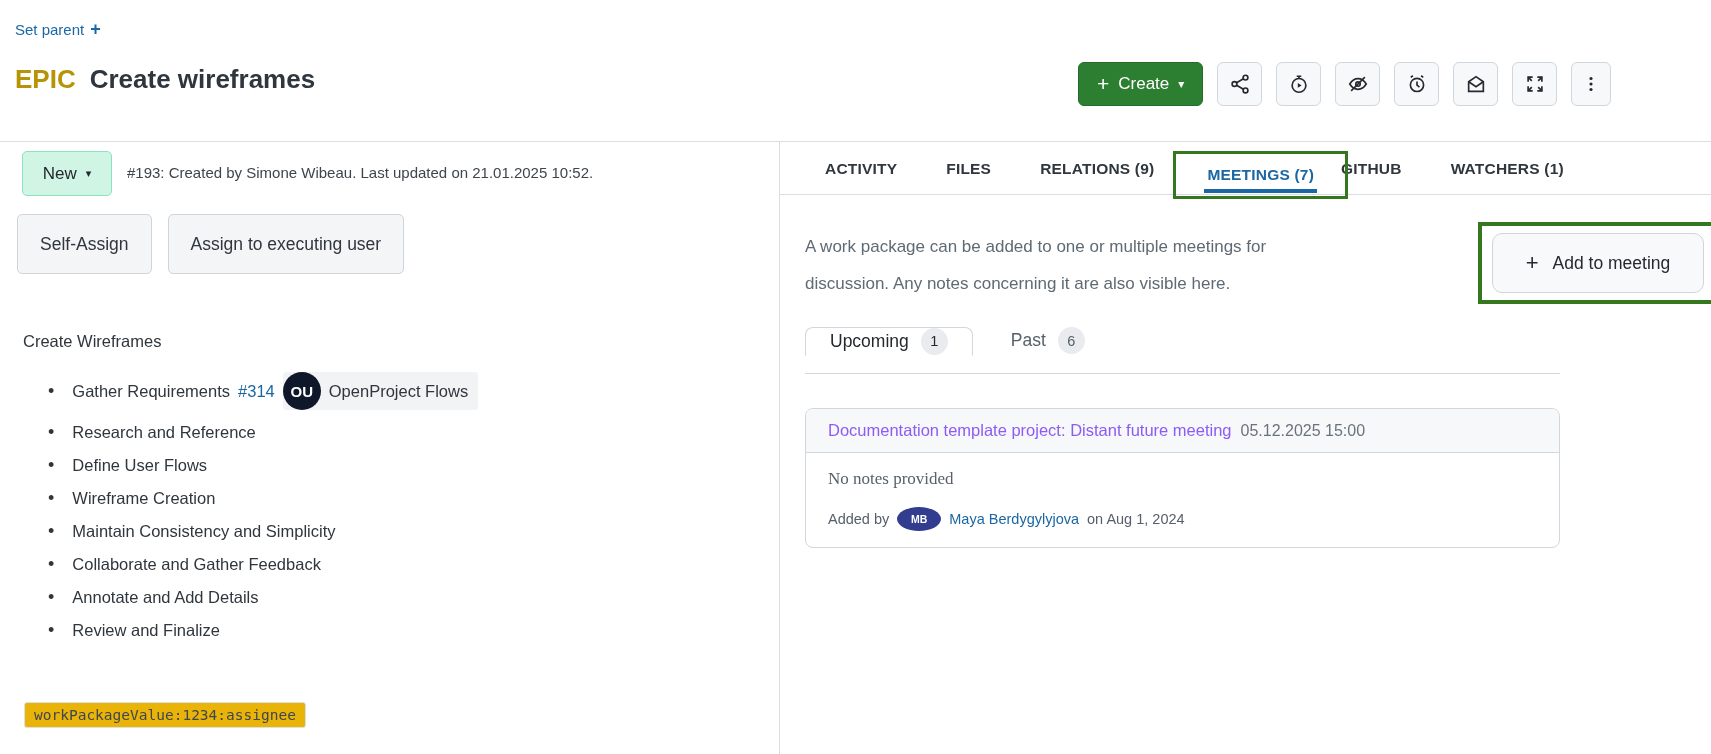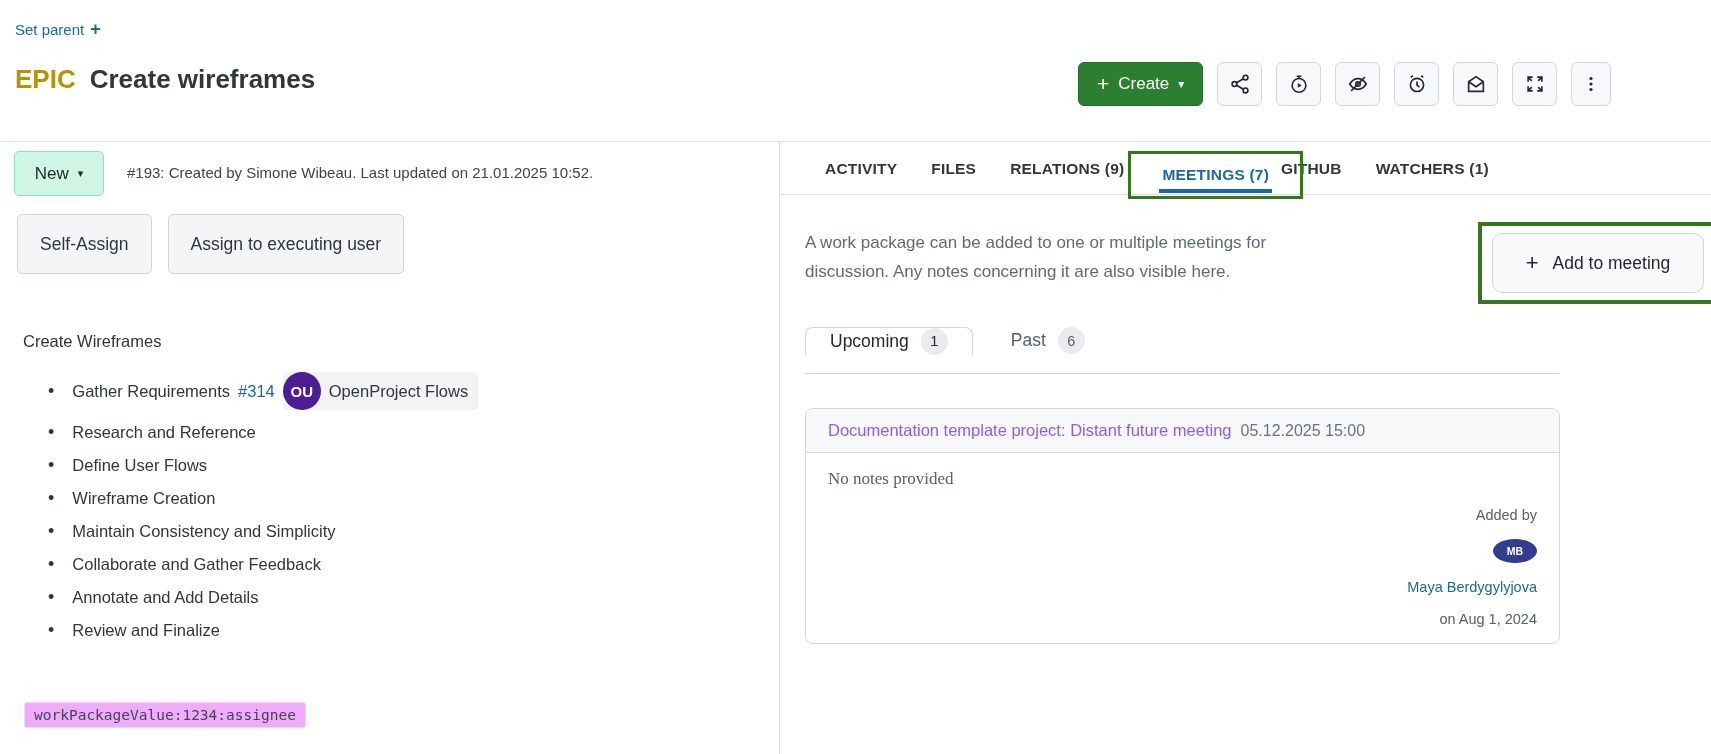--- a/index.html
+++ b/index.html
@@ -22,54 +22,54 @@
   .create-btn .caret { font-size:12px; }
   .icon-btn { width:45px; height:44px; background:#f6f8fa; border:1px solid #d0d7de; border-radius:6px;
     display:flex; align-items:center; justify-content:center; color:#24292f; cursor:pointer; }
   .icon-btn.narrow { width:40px; }
   .icon-btn svg { width:22px; height:22px; }
 
   .h-divider { left:0; top:141px; width:1711px; height:1px; background:#d8dee4; }
   .v-divider { left:779px; top:141px; width:1px; height:613px; background:#d8dee4; }
 
   
-  .status-btn { left:14px; top:151px; width:90px; height:45px; background:#d1f5e4; border:1px solid #8be2c0;
+  .status-btn { left:22px; top:151px; width:90px; height:45px; background:#d1f5e4; border:1px solid #8be2c0;
     border-radius:5px; display:flex; align-items:center; justify-content:center; gap:9px;
     font-size:17px; color:#24292f; cursor:pointer; }
   .status-btn .caret { font-size:11px; }
   .meta-text { left:127px; top:164px; font-size:15px; color:#3e454c; }
 
   .assign-row { left:17px; top:214px; display:flex; gap:16px; }
   .gray-btn { height:60px; padding:0 22px; background:#f4f5f7; border:1px solid #d0d5da; border-radius:5px;
     font-size:17.5px; color:#2f363d; display:flex; align-items:center; cursor:pointer; }
 
   .desc-heading { left:23px; top:332px; font-size:16.5px; color:#2f363d; }
   .desc-list { left:48px; top:372px; list-style:none; }
   .desc-list li { font-size:16.5px; color:#2f363d; margin-bottom:11px; display:flex; align-items:center; gap:8px; min-height:22px; }
   .desc-list li::before { content:"•"; font-size:18px; margin-right:10px; color:#2f363d; }
   .wp-link { color:#1a67a3; cursor:pointer; }
   .mention-chip { display:inline-flex; align-items:center; gap:8px; background:#f2f3f4; border-radius:3px; padding-right:10px; cursor:pointer; }
-  .avatar-ou { width:38px; height:38px; border-radius:50%; background:#4c1d95; color:#fff; font-size:15px; font-weight:700;
+  .avatar-ou { width:38px; height:38px; border-radius:50%; background:#0f172a; color:#fff; font-size:15px; font-weight:700;
     display:flex; align-items:center; justify-content:center; }
   .mention-name { font-size:16.5px; color:#2f363d; }
 
   .code-chip { left:24px; top:702px; font-family:"DejaVu Sans Mono","Liberation Mono",monospace; font-size:14.5px;
-    color:#3f4750; background:#f0abfc; border:1px solid #dde1e6; border-radius:3px; padding:4px 9px; }
+    color:#3f4750; background:#eab308; border:1px solid #dde1e6; border-radius:3px; padding:4px 9px; }
 
   
   .tabbar { left:779px; top:143px; width:932px; height:52px; border-bottom:1px solid #d8dee4;
-    display:flex; align-items:center; gap:34px; padding-left:46px; }
+    display:flex; align-items:center; gap:49px; padding-left:46px; }
   .tab { font-size:15.5px; font-weight:700; color:#2f363d; letter-spacing:.2px; cursor:pointer; white-space:nowrap; }
   .tab-box { position:relative; height:48px; margin:6px -56px -6px -30px; border:3px solid #35771f;
     display:flex; align-items:center; padding:0 31px; }
   .tab-box .tab { color:#1a67a3; }
   .tab-underline { position:absolute; left:28px; right:28px; bottom:3px; height:4px; background:#1a67a3; }
 
   
-  .meet-desc { left:805px; top:228px; width:525px; font-size:17px; line-height:29px; color:#5f6a74; }
+  .meet-desc { left:805px; top:228px; width:525px; font-size:17px; line-height:37px; color:#5f6a74; }
   .add-box { left:1478px; top:222px; width:240px; height:82px; border:4px solid #35771f; display:flex; align-items:center; }
   .add-btn { margin-left:10px; height:60px; width:212px; background:#f8f9fa; border:1px solid #d0d5da; border-radius:10px;
     display:flex; align-items:center; justify-content:center; gap:14px; font-size:17.5px; color:#24292f; cursor:pointer; }
   .add-btn .plus { font-size:22px; font-weight:400; }
 
   .subtabs { left:805px; top:308px; width:755px; height:66px; display:flex; align-items:center;
     border-bottom:1px solid #d0d7de; }
   .subtab { display:flex; align-items:center; gap:12px; padding:0 24px; font-size:17.5px; cursor:pointer; }
   .subtab.active { background:#fff; border:1px solid #d0d7de; border-bottom:1px solid #fff; border-radius:8px 8px 0 0;
     margin-bottom:-1px; color:#24292f; }
@@ -77,21 +77,21 @@
   .count-badge { min-width:27px; height:27px; padding:0 8px; border-radius:14px; background:#e9ebee; color:#24292f;
     font-size:14.5px; display:flex; align-items:center; justify-content:center; }
   .subtab.inactive .count-badge { color:#57606a; }
 
   .meeting-card { left:805px; top:408px; width:755px; border:1px solid #d0d7de; border-radius:8px; background:#fff; }
   .card-header { background:#f7f8fa; border-bottom:1px solid #d0d7de; border-radius:8px 8px 0 0;
     padding:12px 22px; display:flex; align-items:baseline; gap:9px; }
   .card-title { font-size:16.5px; font-weight:400; color:#8b5cf6; }
   .card-datetime { font-size:16px; color:#6a737d; }
   .card-notes { padding:16px 22px 6px; font-size:17px; color:#57606a;font-family:Liberation Serif, serif; }
-  .card-footer { padding:12px 22px 16px; display:flex; align-items:flex-end; gap:16px; font-size:14.5px; color:#57606a;flex-direction:column; }
+  .card-footer { padding:12px 22px 16px; display:flex; align-items:center; gap:8px; font-size:14.5px; color:#57606a; }
   .avatar-mb { width:44px; height:24px; border-radius:50%; background:#333d8f; color:#fff; font-size:10.5px; font-weight:700;
     display:flex; align-items:center; justify-content:center; }
   .author-link { color:#1a67a3; cursor:pointer; font-size:14.5px; }
 </style>
 </head>
 <body>
 
 <a class="abs set-parent">
   <span>Set parent</span>
   <span class="plus">+</span>

